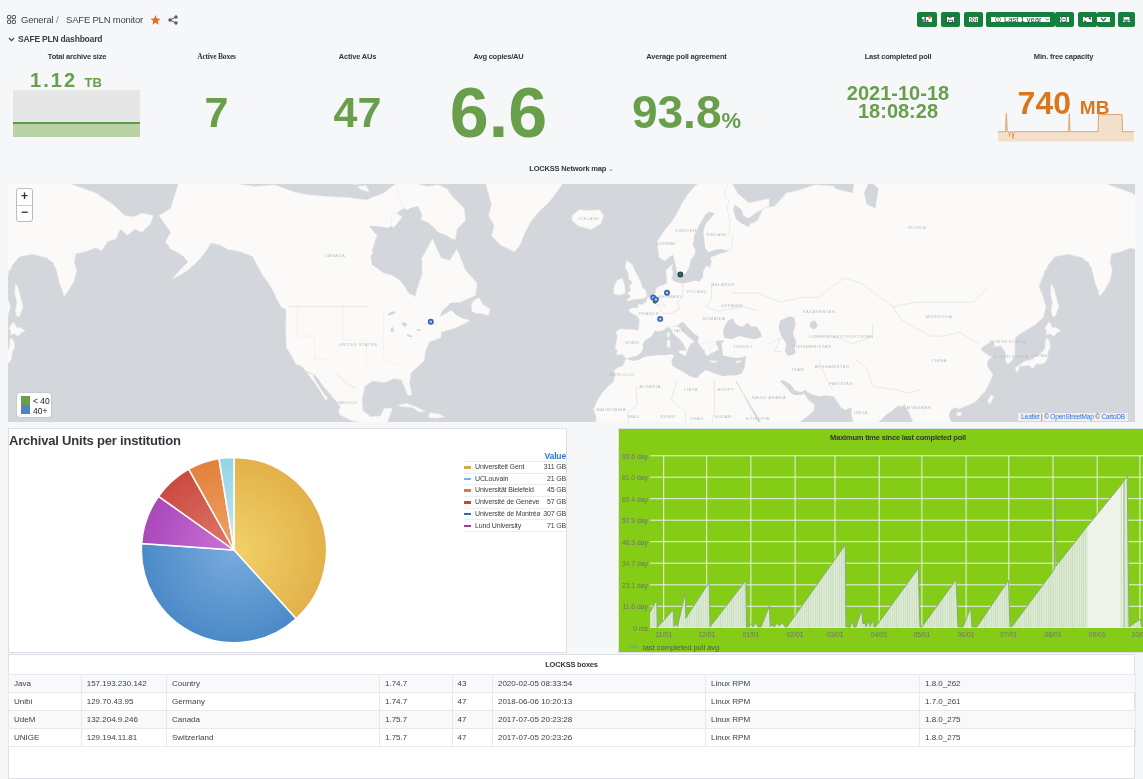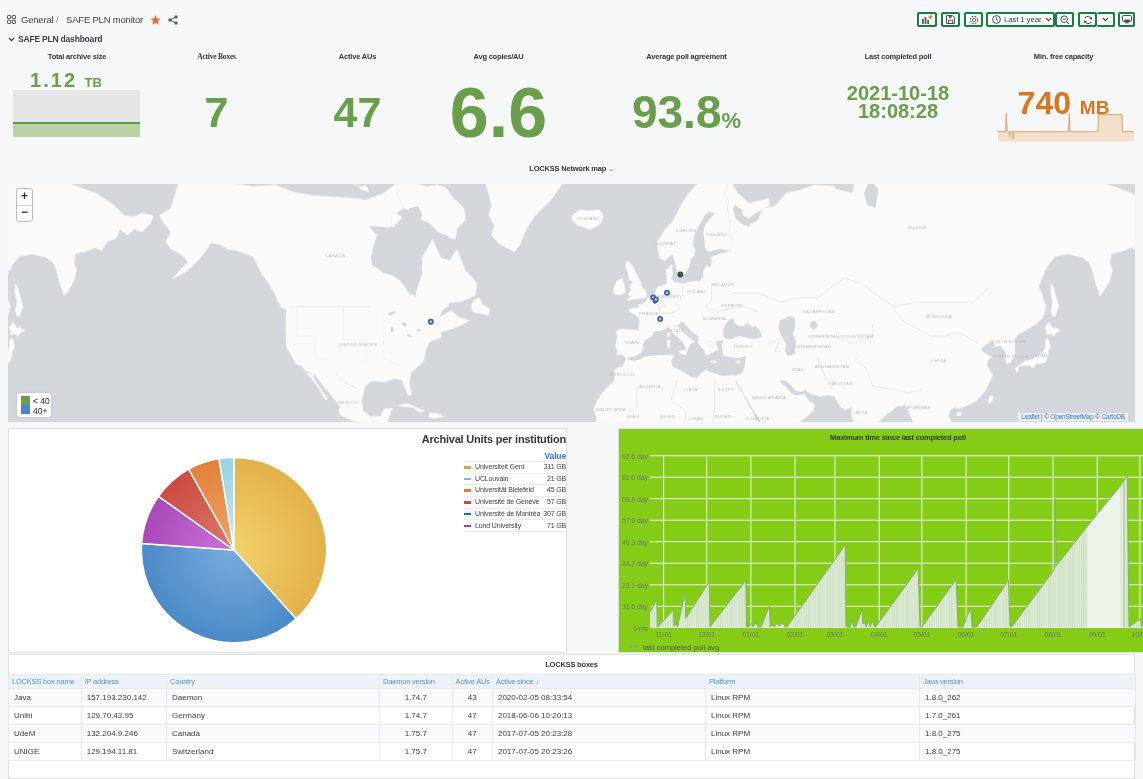--- a/index.html
+++ b/index.html
@@ -1,25 +1,25 @@
 <!DOCTYPE html>
 <html><head><meta charset="utf-8">
 <style>
 html,body{margin:0;padding:0;}
 body{width:1143px;height:779px;background:#f6f7f9;font-family:"Liberation Sans",sans-serif;overflow:hidden;}
 #app{position:relative;width:1143px;height:779px;overflow:hidden;}
 .abs{position:absolute;}
 .ptitle{position:absolute;font-size:7.5px;letter-spacing:-0.2px;font-weight:bold;color:#33363c;text-align:center;white-space:nowrap;}
 .statv{position:absolute;font-weight:bold;color:#699e4b;text-align:center;line-height:1;}
-.btn{position:absolute;background:#fff;border:2px solid #15803d;border-radius:2px;box-sizing:border-box;display:flex;align-items:center;justify-content:center;text-align:right;}
+.btn{position:absolute;background:#fff;border:5px solid #15803d;border-radius:2px;box-sizing:border-box;display:flex;align-items:center;justify-content:center;text-align:right;}
 .navtxt{font-size:9.5px;letter-spacing:-0.2px;color:#3f4349;white-space:nowrap;}
 table.lockss{border-collapse:collapse;table-layout:fixed;font-size:8px;color:#3c4045;width:1127px;}
 table.lockss td,table.lockss th{border:1px solid #e7e9ec;padding:0 5px;height:17px;overflow:hidden;white-space:nowrap;font-weight:normal;}
 table.lockss th{background:#edf2f8;color:#5794d1;text-align:left;height:13px;font-size:7.5px;letter-spacing:-0.2px;padding:0 3px;}
-.num{text-align:center;}
+.num{text-align:left;}
 tr.odd td{background:#f8f9fa;}
 .lrow{border-top:1px solid #ededed;height:10.7px;line-height:10.5px;white-space:nowrap;display:flex;align-items:center;}
 .dash{display:inline-block;width:7px;height:2.5px;margin-right:4px;flex:none;}
 .lname{flex:1;overflow:hidden;}
 .lval{text-align:right;flex:none;margin-left:3px;}
 </style></head>
 <body>
 <div id="app">
 
 <div id="navbar" class="abs" style="left:0;top:0;width:985px;height:28px;margin-top:7px;">
@@ -283,21 +283,21 @@
   <div class="abs" style="left:4px;top:12px;width:9px;height:9px;background:#5181c7;"></div>
   <div class="abs" style="left:16px;top:3px;font-size:8.5px;color:#222;">&lt; 40</div>
   <div class="abs" style="left:16px;top:12.5px;font-size:8.5px;color:#222;">40+</div>
 </div>
 
 <div class="abs" style="right:15px;top:413px;height:8px;background:rgba(255,255,255,0.6);font-size:6.5px;letter-spacing:-0.2px;color:#555;padding:0 3px;line-height:8px;">
   <span style="color:#3274d9;">Leaflet</span> | © <span style="color:#3274d9;">OpenStreetMap</span> © <span style="color:#3274d9;">CartoDB</span>
 </div>
 
 <div class="abs" style="left:8px;top:428px;width:559px;height:225px;background:#fff;border:1px solid #dcdfe3;box-sizing:border-box;">
-  <div style="text-align:right;font-size:11px;letter-spacing:-0.2px;font-weight:bold;color:#33363c;margin-top:4px;">Archival Units per institution</div>
+  <div style="text-align:left;font-size:13px;letter-spacing:-0.2px;font-weight:bold;color:#33363c;margin-top:4px;">Archival Units per institution</div>
   <svg class="abs" style="left:0;top:0;" width="559" height="225" viewBox="0 0 559 225">
     <defs>
       <radialGradient id="ggent" gradientUnits="userSpaceOnUse" cx="225" cy="121" r="92.6">
             <stop offset="0%" stop-color="#f2d169"></stop>
             <stop offset="100%" stop-color="#e2b14a"></stop>
           </radialGradient>
       <radialGradient id="gmont" gradientUnits="userSpaceOnUse" cx="225" cy="121" r="92.6">
             <stop offset="0%" stop-color="#79abdd"></stop>
             <stop offset="100%" stop-color="#4b8ac7"></stop>
           </radialGradient>
@@ -426,34 +426,24 @@
       <col style="width:72.7px">
           <col style="width:85.3px">
           <col style="width:213px">
           <col style="width:72.6px">
           <col style="width:40.4px">
           <col style="width:213px">
           <col style="width:214px">
           <col style="width:216px">
     </colgroup>
     <tbody>
-          <tr>
-            <th>LOCKSS box name</th>
-            <th>IP address</th>
-            <th>Country</th>
-            <th class="num">Daemon version</th>
-            <th class="num">Active AUs</th>
-            <th>Active since ↓</th>
-            <th>Platform</th>
-            <th>Java version</th>
-          </tr>
     <tr class="odd">
             <td>Java</td>
             <td>157.193.230.142</td>
-            <td>Daemon</td>
+            <td>Country</td>
             <td class="num">1.74.7</td>
             <td class="num">43</td>
             <td>2020-02-05 08:33:54</td>
             <td>Linux RPM</td>
             <td>1.8.0_262</td>
           </tr>
     <tr>
             <td>Unibi</td>
             <td>129.70.43.95</td>
             <td>Germany</td>

